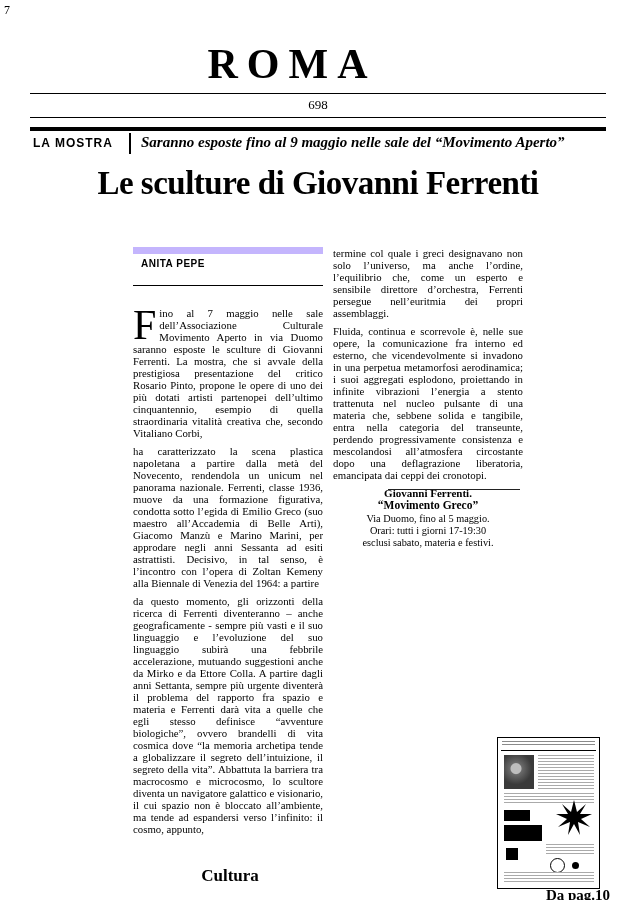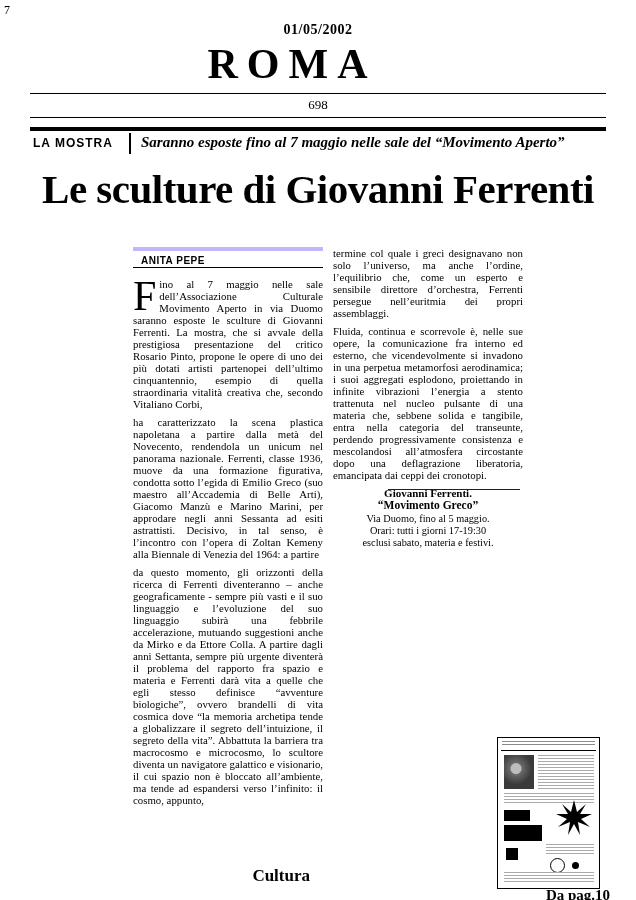--- a/index.html
+++ b/index.html
@@ -13,34 +13,34 @@
   .date{left:0;top:22px;width:636px;text-align:center;font-weight:bold;font-size:14px;letter-spacing:.5px;}
   .masthead{left:0;top:40px;width:584px;text-align:center;font-weight:bold;font-size:42px;letter-spacing:9px;}
   .rule{background:#000;height:1px;left:30px;width:576px;}
   .r1{top:93px;}
   .issue{left:0;top:97px;width:636px;text-align:center;font-weight:normal;font-size:13px;}
   .r2{top:117px;}
   .thick{top:127px;height:4px;}
   .kicker-label{left:33px;top:136px;font-family:"Liberation Sans","DejaVu Sans",sans-serif;font-weight:bold;font-size:12px;letter-spacing:1px;}
   .kicker-sep{left:129px;top:133px;width:2px;height:21px;background:#000;}
   .kicker-text{left:141px;top:134px;width:470px;font-style:italic;font-weight:bold;font-size:15px;}
-  .headline{left:14px;top:165px;width:608px;text-align:center;font-weight:bold;font-size:41px;letter-spacing:-0.5px;white-space:nowrap;}
+  .headline{left:14px;top:165px;width:608px;text-align:center;font-weight:bold;font-size:33px;letter-spacing:-0.5px;white-space:nowrap;}
   .col{width:190px;font-size:10.8px;line-height:12px;text-align:justify;}
   .col-left{left:133px;top:247px;height:652px;overflow:hidden;}
   .col-right{left:333px;top:247px;height:652px;overflow:hidden;}
-  .byline-box{border-top:4px solid #c4b5fd;border-bottom:1px solid #000;padding:3px 0 0 8px;margin-bottom:10px;}
+  .byline-box{border-top:7px solid #c4b5fd;border-bottom:1px solid #000;padding:3px 0 15px 8px;margin-bottom:21px;}
   .byline{font-family:"Liberation Sans","DejaVu Sans",sans-serif;font-weight:bold;font-size:10px;letter-spacing:.5px;}
   .col p{margin:0 0 6px 0;}
   .dropcap{float:left;font-size:42px;line-height:34px;padding:1px 3px 0 0;}
   .infobox{text-align:center;}
   .infobox .b1{font-weight:bold;font-size:11px;}
   .infobox .b2{font-weight:bold;font-size:11.5px;margin-bottom:2px;}
   .infobox .s{font-size:10.3px;line-height:12px;}
   .artifact{left:388px;top:489px;width:132px;height:1px;background:#222;}
-  .footer-section{left:150px;top:866px;width:160px;text-align:right;font-weight:bold;font-size:17px;}
+  .footer-section{left:150px;top:866px;width:160px;text-align:center;font-weight:bold;font-size:17px;}
   .footer-ref{left:528px;top:867px;width:100px;text-align:center;font-weight:bold;font-size:15px;margin-top:20px;}
   
   .thumb{left:497px;top:737px;width:101px;height:150px;border:1px solid #000;background:#fff;}
   .thumb > div{position:absolute;}
   .t-head{left:4px;top:3px;width:93px;height:6px;
     background:repeating-linear-gradient(to bottom,#8a8a8a 0,#8a8a8a 1px,transparent 1px,transparent 3px);}
   .t-rule{left:3px;top:12px;width:95px;height:1px;background:#000;}
   .t-photo{left:6px;top:17px;width:30px;height:34px;background:#4a4a4a;
     background-image:radial-gradient(circle at 40% 40%, #bdbdbd 0 5px, #6a6a6a 6px, #3a3a3a 16px);}
   .t-lines{background:repeating-linear-gradient(to bottom,#aaa 0,#aaa 1px,transparent 1px,transparent 3px);}
@@ -54,31 +54,30 @@
   .t-dot1{left:74px;top:124px;width:7px;height:7px;background:#000;border-radius:50%;}
   .t-l4{left:6px;top:134px;width:90px;height:10px;}
   .t-star{position:absolute;left:58px;top:62px;}
 </style>
 </head>
 <body>
 
 <div class="page">
 
   <div class="abs scan-num">7</div>
-  <div class="abs date">01/05/2002</div>
   <div class="abs masthead">ROMA</div>
 
   <div class="abs rule r1"></div>
   <div class="abs issue">698</div>
   <div class="abs rule r2"></div>
 
   <div class="abs rule thick"></div>
   <div class="abs kicker-label">LA MOSTRA</div>
   <div class="abs kicker-sep"></div>
-  <div class="abs kicker-text">Saranno esposte fino al 7 maggio nelle sale del “Movimento Aperto”</div>
+  <div class="abs kicker-text">Saranno esposte fino al 9 maggio nelle sale del “Movimento Aperto”</div>
 
   <h1 class="abs headline" style="margin:0;">Le sculture di Giovanni Ferrenti</h1>
 
   <div class="abs col col-left">
     <div class="byline-box">
       <span class="byline">ANITA PEPE</span>
     </div>
     <p><span class="dropcap">F</span><span>ino al 7 maggio nelle sale dell’Associazione Culturale Movimento Aperto in via Duomo saranno esposte le sculture di Giovanni Ferrenti. La mostra, che si avvale della prestigiosa presentazione del critico Rosario Pinto, propone le opere di uno dei più dotati artisti partenopei dell’ultimo cinquantennio, esempio di quella straordinaria vitalità creativa che, secondo Vitaliano Corbi,</span></p>
     <p>ha caratterizzato la scena plastica napoletana a partire dalla metà del Novecento, rendendola un unicum nel panorama nazionale. Ferrenti, classe 1936, muove da una formazione figurativa, condotta sotto l’egida di Emilio Greco (suo maestro all’Accademia di Belle Arti), Giacomo Manzù e Marino Marini, per approdare negli anni Sessanta ad esiti astrattisti. Decisivo, in tal senso, è l’incontro con l’opera di Zoltan Kemeny alla Biennale di Venezia del 1964: a partire</p>
     <p>da questo momento, gli orizzonti della ricerca di Ferrenti diventeranno – anche geograficamente - sempre più vasti e il suo linguaggio e l’evoluzione del suo linguaggio subirà una febbrile accelerazione, mutuando suggestioni anche da Mirko e da Ettore Colla. A partire dagli anni Settanta, sempre più urgente diventerà il problema del rapporto fra spazio e materia e Ferrenti darà vita a quelle che egli stesso definisce “avventure biologiche”, ovvero brandelli di vita cosmica dove “la memoria archetipa tende a globalizzare il segreto dell’intuizione, il segreto della vita”. Abbattuta la barriera tra macrocosmo e microcosmo, lo scultore diventa un navigatore galattico e visionario, il cui spazio non è bloccato all’ambiente, ma tende ad espandersi verso l’infinito: il cosmo, appunto,</p>

